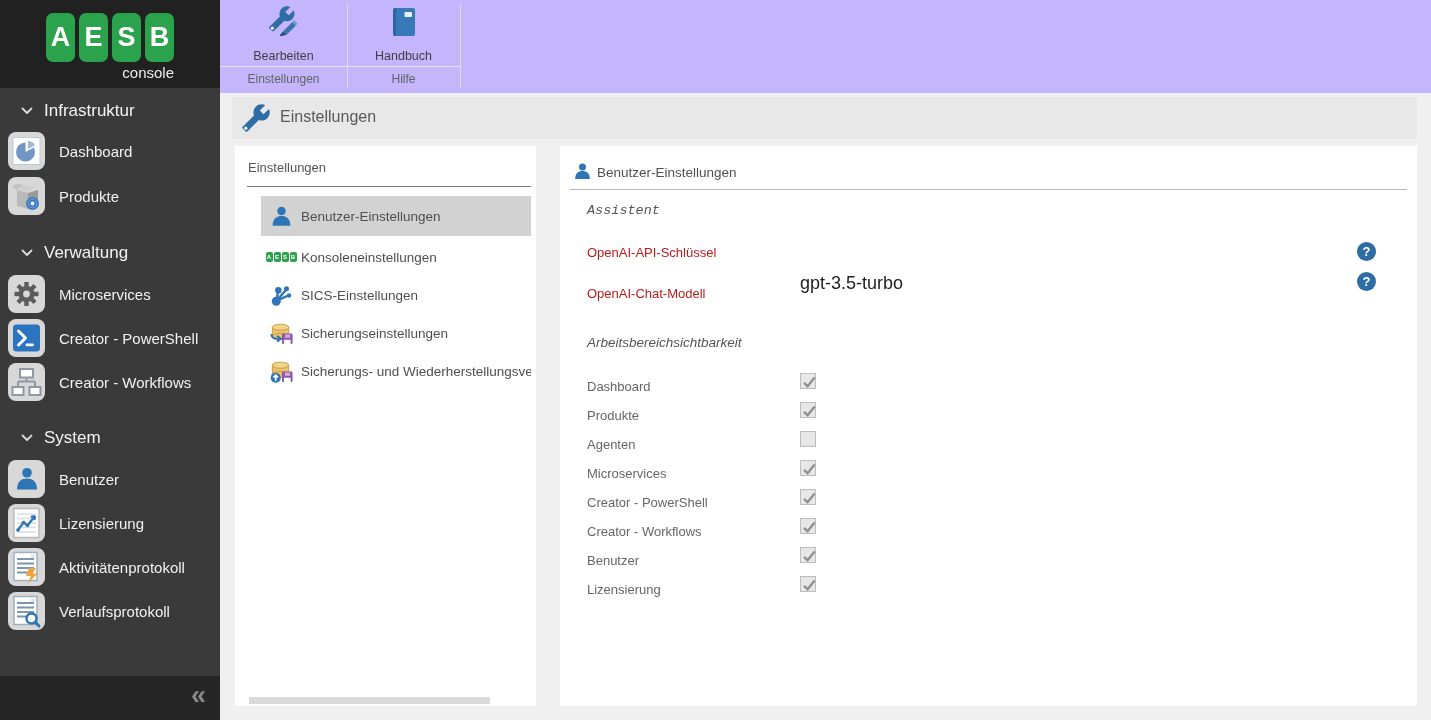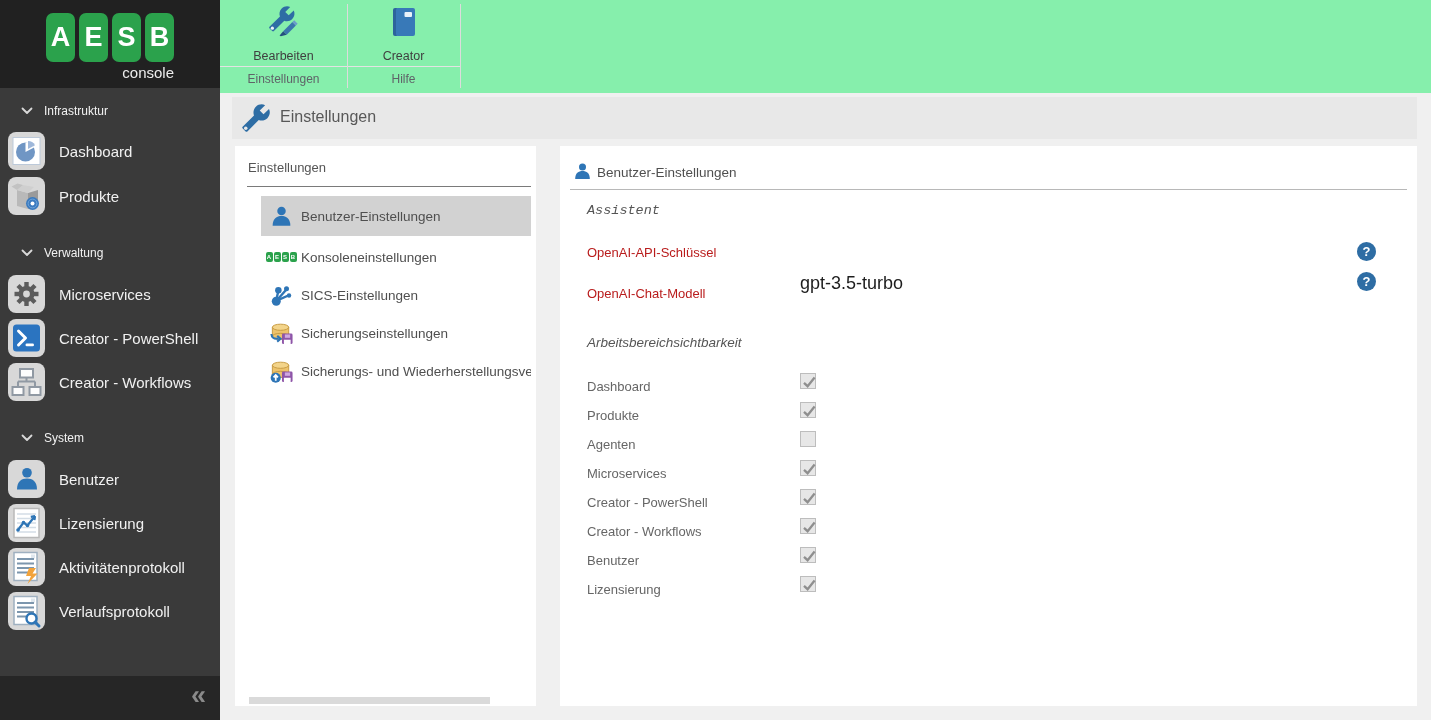--- a/index.html
+++ b/index.html
@@ -13,29 +13,29 @@
   #sidebar{position:absolute;left:0;top:0;width:220px;height:720px;background:#3a3a3a;}
   #logo-area{position:absolute;left:0;top:0;width:220px;height:88px;background:#212121;}
   #logo-tiles{position:absolute;left:46px;top:13px;width:128px;display:flex;gap:4px;}
   .logo-tile{width:29px;height:49px;background:#2ba24c;border-radius:7px;
     display:flex;align-items:center;justify-content:center;
     color:#fff;font-size:27px;font-weight:bold;}
   #logo-subtitle{position:absolute;left:46px;top:64px;width:128px;text-align:right;
     color:#ededed;font-size:15px;font-weight:300;}
   .side-section{position:absolute;left:0;width:220px;height:24px;display:flex;align-items:center;}
   .side-section .chev{position:absolute;left:20px;width:14px;height:14px;}
-  .side-section .sec-label{position:absolute;left:44px;color:#f2f2f2;font-size:12px;font-weight:300;white-space:nowrap;}
+  .side-section .sec-label{position:absolute;left:44px;color:#f2f2f2;font-size:17px;font-weight:300;white-space:nowrap;}
   .side-item{position:absolute;left:8px;width:212px;height:38px;display:flex;align-items:center;cursor:pointer;}
   .tile{width:37px;height:38px;background:#d8d8d8;border-radius:8px;flex:0 0 37px;
     display:flex;align-items:center;justify-content:center;overflow:hidden;}
   .side-item .item-label{margin-left:14px;color:#f1f1f1;font-size:15px;font-weight:300;white-space:nowrap;}
   #collapse-bar{position:absolute;left:0;top:676px;width:220px;height:44px;background:#262626;}
   #collapse-glyph{position:absolute;right:14px;top:4px;font-size:27px;font-weight:bold;color:#8a8a8a;cursor:pointer;}
   
-  #ribbon{position:absolute;left:220px;top:0;width:1211px;height:93px;background:#86efac;}
+  #ribbon{position:absolute;left:220px;top:0;width:1211px;height:93px;background:#c4b5fd;}
   .rgroup{position:absolute;top:0;height:93px;}
   .rg-top{position:absolute;top:0;left:0;right:0;height:66px;border-bottom:1px solid #e3e3e3;
     display:flex;flex-direction:column;align-items:center;}
   .rbtn{display:flex;flex-direction:column;align-items:center;cursor:pointer;margin-top:5px;}
   .rbtn .rbtn-label{margin-top:6px;font-size:12.5px;color:#3f3f3f;}
   .rg-label{position:absolute;bottom:0;height:26px;width:100%;text-align:center;line-height:24px;
     font-size:12px;color:#5f6368;}
   .rsep{position:absolute;top:4px;bottom:5px;width:1px;background:#dcdcdc;}
   
   #title-bar{position:absolute;left:232px;top:97px;width:1185px;height:42px;background:#e8e8e8;}
@@ -272,21 +272,21 @@
   <div class="rgroup" style="left:127px;width:113px;">
     <div class="rg-top">
       <div class="rbtn">
         <span>
           <svg width="34" height="34" viewBox="0 0 34 34">
             <rect x="6" y="3" width="5.5" height="28" rx="2" fill="#2d649c"></rect>
             <rect x="9" y="3" width="19" height="28" rx="2" fill="#3879b8"></rect>
             <rect x="17.5" y="7" width="7.5" height="5" rx="1" fill="#e9f1f9"></rect>
           </svg>
         </span>
-        <span class="rbtn-label">Creator</span>
+        <span class="rbtn-label">Handbuch</span>
       </div>
     </div>
     <div class="rg-label">Hilfe</div>
   </div>
 
   <div class="rsep" style="left:127px;"></div>
   <div class="rsep" style="left:240px;"></div>
 </div>
 
 <div id="title-bar">

